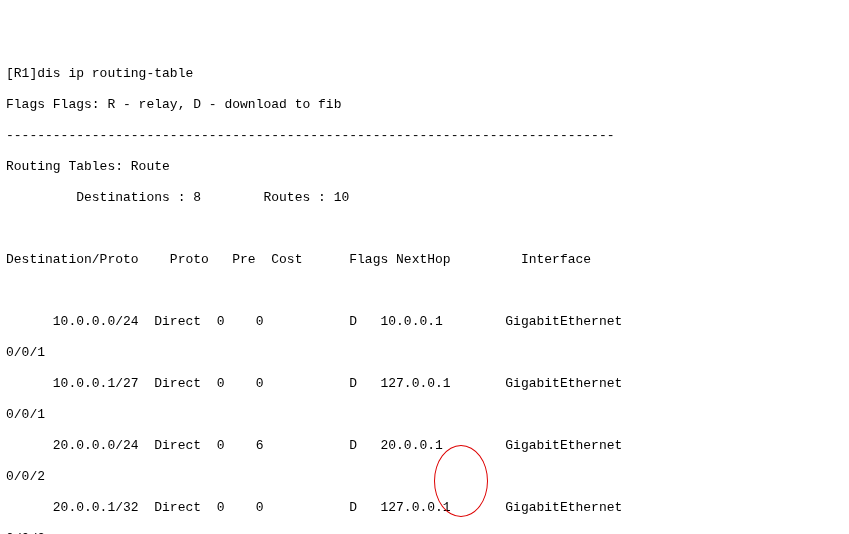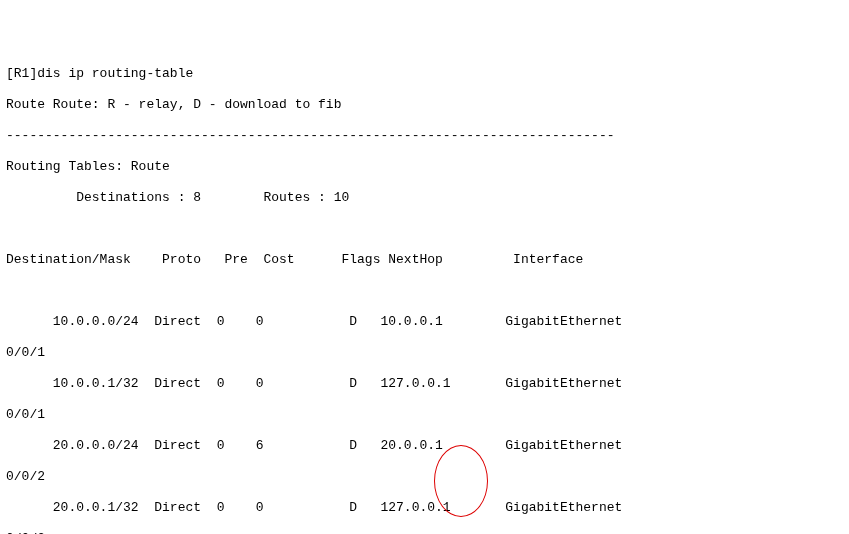--- a/index.html
+++ b/index.html
@@ -22,30 +22,30 @@
       border-radius: 50%;
       pointer-events: none;
     }
   </style>
 </head>
 <body>
 
 
 
 <span class="line">[R1]dis ip routing-table</span>
-<span class="line">Route Route: R - relay, D - download to fib</span>
+<span class="line">Flags Flags: R - relay, D - download to fib</span>
 <span class="line hr-line">------------------------------------------------------------------------------</span>
 <span class="line">Routing Tables: Route</span>
 <span class="line">         Destinations : 8        Routes : 10</span>
 <span class="line"> </span>
-<span class="line">Destination/Mask    Proto   Pre  Cost      Flags NextHop         Interface</span>
+<span class="line">Destination/Proto    Proto   Pre  Cost      Flags NextHop         Interface</span>
 <span class="line"> </span>
 <span class="line">      10.0.0.0/24  Direct  0    0           D   10.0.0.1        GigabitEthernet</span>
 <span class="line">0/0/1</span>
-<span class="line">      10.0.0.1/32  Direct  0    0           D   127.0.0.1       GigabitEthernet</span>
+<span class="line">      10.0.0.1/27  Direct  0    0           D   127.0.0.1       GigabitEthernet</span>
 <span class="line">0/0/1</span>
 <span class="line">      20.0.0.0/24  Direct  0    6           D   20.0.0.1        GigabitEthernet</span>
 <span class="line">0/0/2</span>
 <span class="line">      20.0.0.1/32  Direct  0    0           D   127.0.0.1       GigabitEthernet</span>
 <span class="line">0/0/2</span>
 
 
 
 
 

